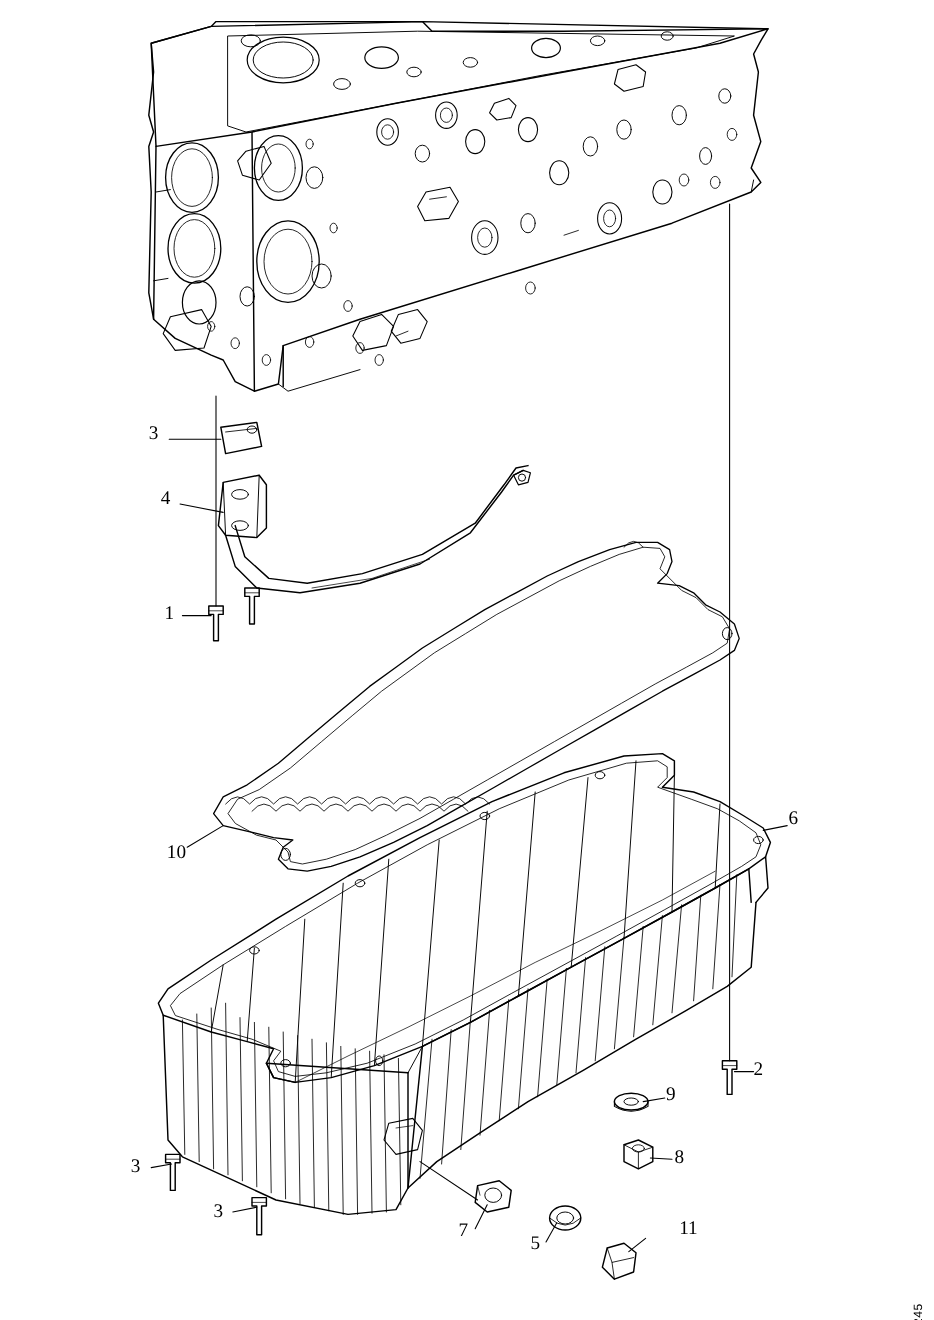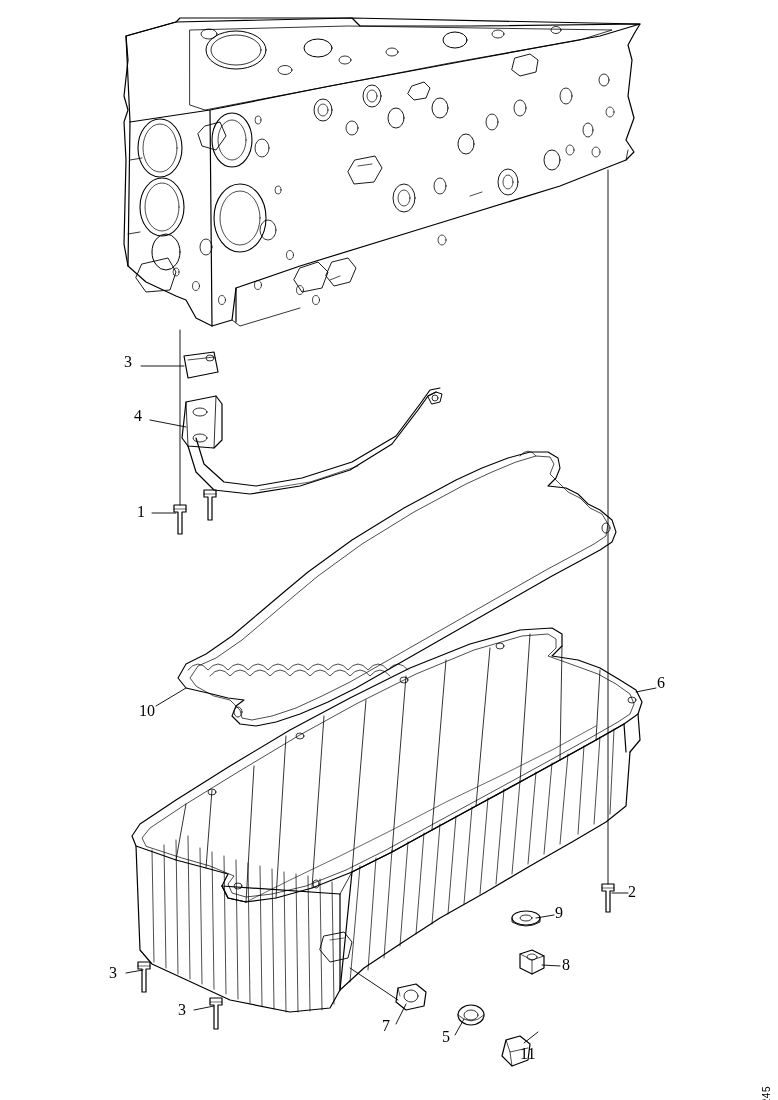--- a/index.html
+++ b/index.html
@@ -385,21 +385,21 @@
   </svg>
 
   <div class="callout" style="left:124px; top:354px;">3</div>
   <div class="callout" style="left:134px; top:408px;">4</div>
   <div class="callout" style="left:137px; top:504px;">1</div>
   <div class="callout" style="left:139px; top:703px;">10</div>
   <div class="callout" style="left:109px; top:965px;">3</div>
   <div class="callout" style="left:178px; top:1002px;">3</div>
   <div class="callout" style="left:382px; top:1018px;">7</div>
   <div class="callout" style="left:442px; top:1029px;">5</div>
-  <div class="callout" style="left:520px; top:1016px;margin-top:30px;">11</div>
+  <div class="callout" style="left:566px; top:1016px;">11</div>
   <div class="callout" style="left:562px; top:957px;">8</div>
   <div class="callout" style="left:555px; top:905px;">9</div>
   <div class="callout" style="left:628px; top:884px;">2</div>
   <div class="callout" style="left:657px; top:675px;">6</div>
 
   <div class="figref">308 245</div>
 
 </div>
 
 </body></html>

